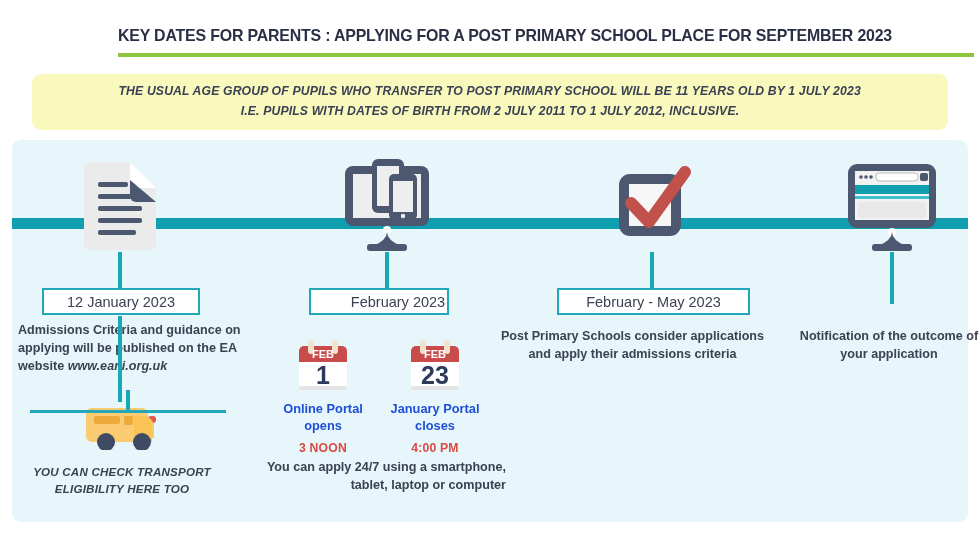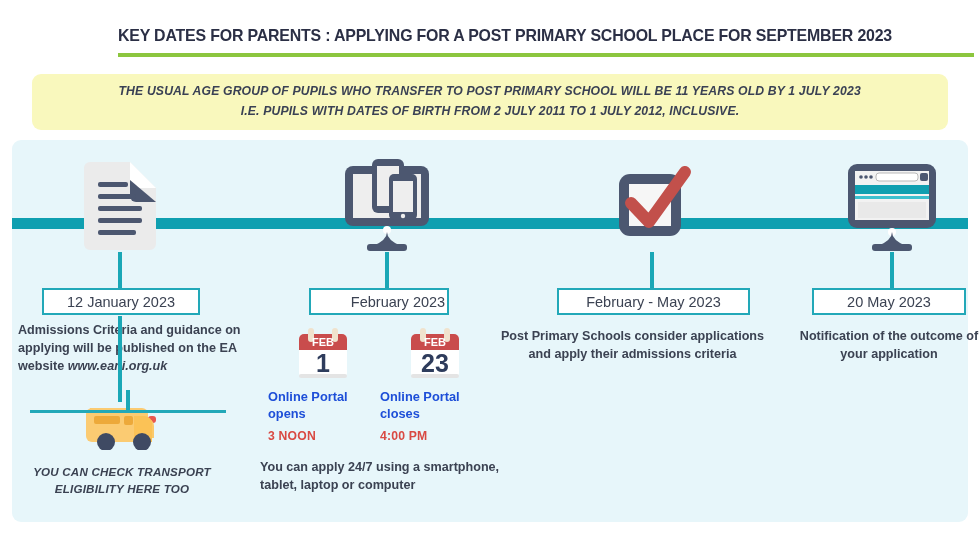--- a/index.html
+++ b/index.html
@@ -108,21 +108,21 @@
   }
   .bus { position: absolute; left: 52px; top: 262px; width: 112px; height: 48px; }
   .bus-caption {
     position: absolute; left: 10px; top: 324px; width: 200px;
     text-align: center; font-weight: bold; font-size: 11.6px;
     line-height: 1.45; letter-spacing: 0.2px; color: #3b4252; font-style: italic;
   }
 
   
   .cal-group { position: absolute; left: 256px; top: 182px; width: 230px; height: 130px; }
-  .cal-col { position: absolute; top: 4px; width: 110px; text-align: left; }
+  .cal-col { position: absolute; top: 16px; width: 110px; text-align: center; }
   .cc1 { left: 0px; }
   .cc2 { left: 112px; }
   .cal-icon { margin: 0 auto; width: 56px; height: 56px; }
   .cal-label {
     margin-top: 7px; font-size: 12.8px; font-weight: bold;
     color: #1d4ed8; line-height: 1.32;
   }
   .cal-time {
     margin-top: 6px; font-size: 12.2px; font-weight: bold;
     color: #d94a43; letter-spacing: 0.2px;
@@ -130,21 +130,21 @@
   .cal-divider {
     position: absolute; left: 114px; top: 250px;
     width: 4px; height: 20px; background: #1aa7b6;
   }
   .cal-underline {
     position: absolute; left: 18px; top: 270px;
     width: 196px; height: 2.5px; background: #22a8b8;
   }
   .cal-foot {
     position: absolute; left: 248px; top: 318px; width: 246px;
-    text-align: left; font-size: 12.6px; font-weight: bold;
+    text-align: right; font-size: 12.6px; font-weight: bold;
     line-height: 1.45; color: #3b4252;
   }
 </style>
 </head>
 <body>
 
 <div class="page">
 
   <div class="header">
 
@@ -230,21 +230,20 @@
           <path d="M38 90 q14 -6 14 -14 q0 8 14 14 z" fill="#4c5770"></path>
           <rect x="32" y="88" width="40" height="7" rx="3" fill="#4c5770"></rect>
         </svg>
       </div>
       <div class="stem"></div>
     </div>
 
     <div class="datebox db1">12 January 2023</div>
     <div class="datebox db2">February 2023</div>
     <div class="datebox db3">February - May 2023</div>
-    <div class="datebox db4">20 May 2023</div>
 
     <div class="desc d1">
       <span>Admissions Criteria and guidance on applying will be published on the EA website </span><span class="url">www.eani.org.uk</span>
     </div>
 
     <div class="bus-stem"></div>
     <div class="bus">
       <svg width="112" height="48" viewBox="0 0 112 48">
         <rect x="84" y="14" width="8" height="7" rx="3" fill="#e8574e"></rect>
         <rect x="22" y="25" width="6" height="7" rx="3" fill="#e8574e"></rect>
@@ -282,21 +281,21 @@
           <svg width="56" height="56" viewBox="0 0 56 56">
             <rect x="4" y="8" width="48" height="44" rx="5" fill="#ffffff"></rect>
             <path d="M4 13 a5 5 0 0 1 5 -5 h38 a5 5 0 0 1 5 5 v11 h-48 z" fill="#c94c4c"></path>
             <rect x="13" y="2" width="6" height="14" rx="3" fill="#f0e2cd"></rect>
             <rect x="37" y="2" width="6" height="14" rx="3" fill="#f0e2cd"></rect>
             <text x="28" y="20" text-anchor="middle" font-family="Liberation Sans, sans-serif" font-size="11" font-weight="bold" fill="#ffffff">FEB</text>
             <text x="28" y="46" text-anchor="middle" font-family="Liberation Sans, sans-serif" font-size="25" font-weight="bold" fill="#2e3c5c">23</text>
             <rect x="4" y="48" width="48" height="4" rx="2" fill="#e4e4e4"></rect>
           </svg>
         </div>
-        <div class="cal-label">Online Portal closes</div>
+        <div class="cal-label">January Portal closes</div>
         <div class="cal-time">4:00 PM</div>
       </div>
     </div>
 
     <div class="cal-divider"></div>
     <div class="cal-underline"></div>
     <div class="cal-foot">You can apply 24/7 using a smartphone, tablet, laptop or computer</div>
 
     <div class="desc d3">Post  Primary Schools consider applications and apply their admissions criteria</div>
     <div class="desc d4">Notification of the outcome of your application</div>

